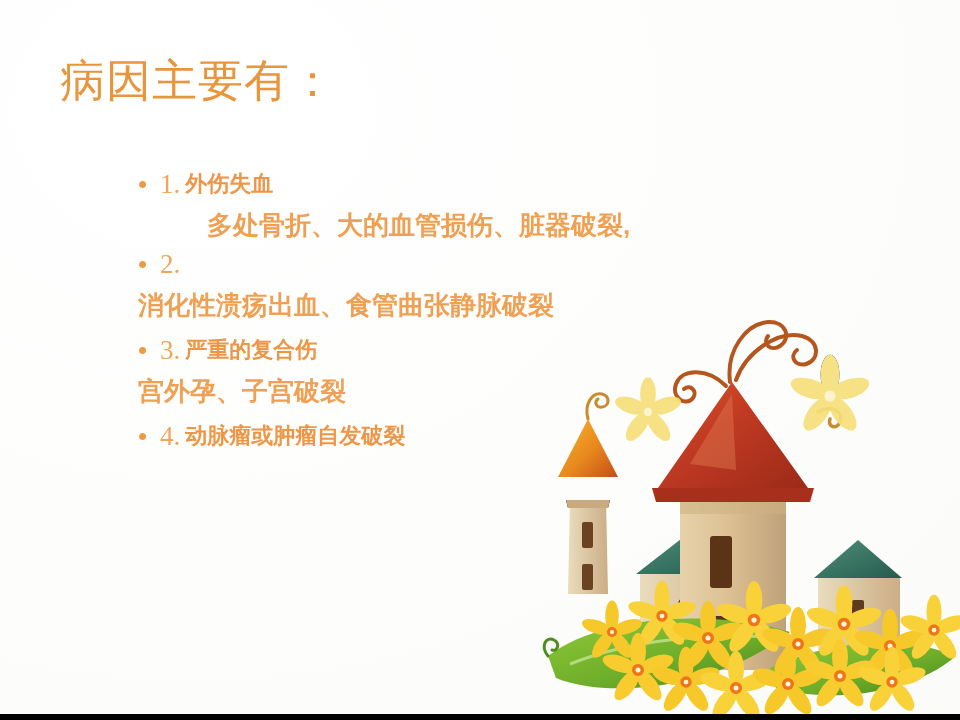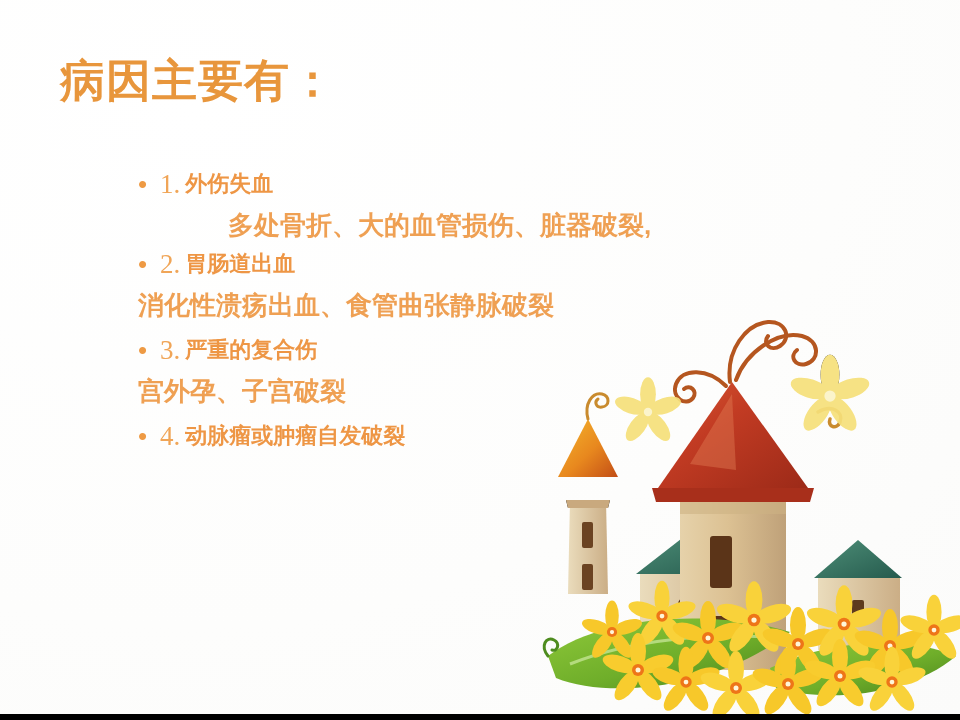--- a/index.html
+++ b/index.html
@@ -37,21 +37,21 @@
     z-index: 40;
   }
 
   
   #title {
     position: absolute;
     left: 60px;
     top: 57px;
     font-size: 45px;
     line-height: 1.08;
-    font-weight: 700;
+    font-weight: 400;
     color: #E8963C;
     letter-spacing: 1px;
     white-space: nowrap;
     z-index: 20;
     text-shadow: 0 1px 0 rgba(255,255,255,0.9);
   }
 
   
   #body-list {
     position: absolute;
@@ -89,21 +89,21 @@
     color: #EE9645;
     white-space: nowrap;
   }
   .sub-line {
     font-size: 26px;
     line-height: 38px;
     font-weight: 700;
     color: #EFA053;
     white-space: nowrap;
   }
-  .sub-indent-1 { margin-left: 90px; }
+  .sub-indent-1 { margin-left: 69px; }
   .sub-indent-2 { }
   .sub-indent-3 { }
   .gap-after { margin-bottom: 6px; }
 
   
   #artwork {
     position: absolute;
     right: 0;
     bottom: 6px;
     width: 420px;
@@ -125,21 +125,20 @@
     <div class="bullet-row">
       <span class="bullet-dot">•</span>
       <span class="bullet-num">1.</span>
       <span class="bullet-text">外伤失血</span>
     </div>
     <div class="sub-line sub-indent-1">多处骨折、大的血管损伤、脏器破裂,</div>
 
     <div class="bullet-row">
       <span class="bullet-dot">•</span>
       <span class="bullet-num">2.</span>
-      <span class="bullet-text">胃肠道出血</span>
     </div>
     <div class="sub-line sub-indent-2 gap-after">消化性溃疡出血、食管曲张静脉破裂</div>
 
     <div class="bullet-row">
       <span class="bullet-dot">•</span>
       <span class="bullet-num">3.</span>
       <span class="bullet-text">严重的复合伤</span>
     </div>
     <div class="sub-line sub-indent-3 gap-after">宫外孕、子宫破裂</div>
 

